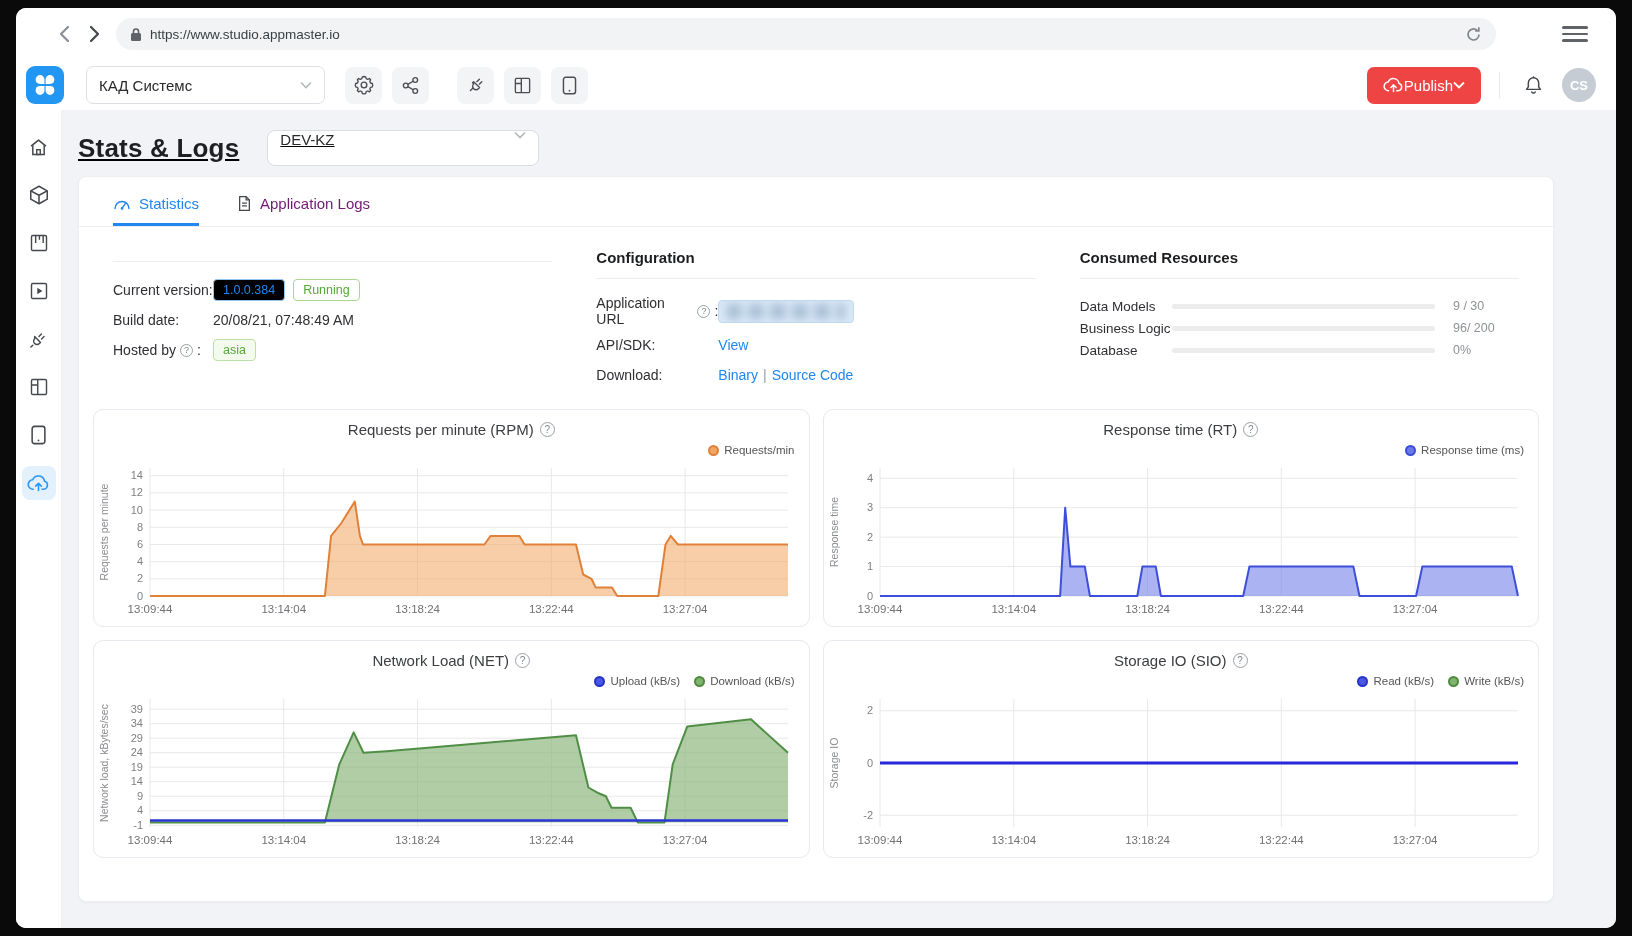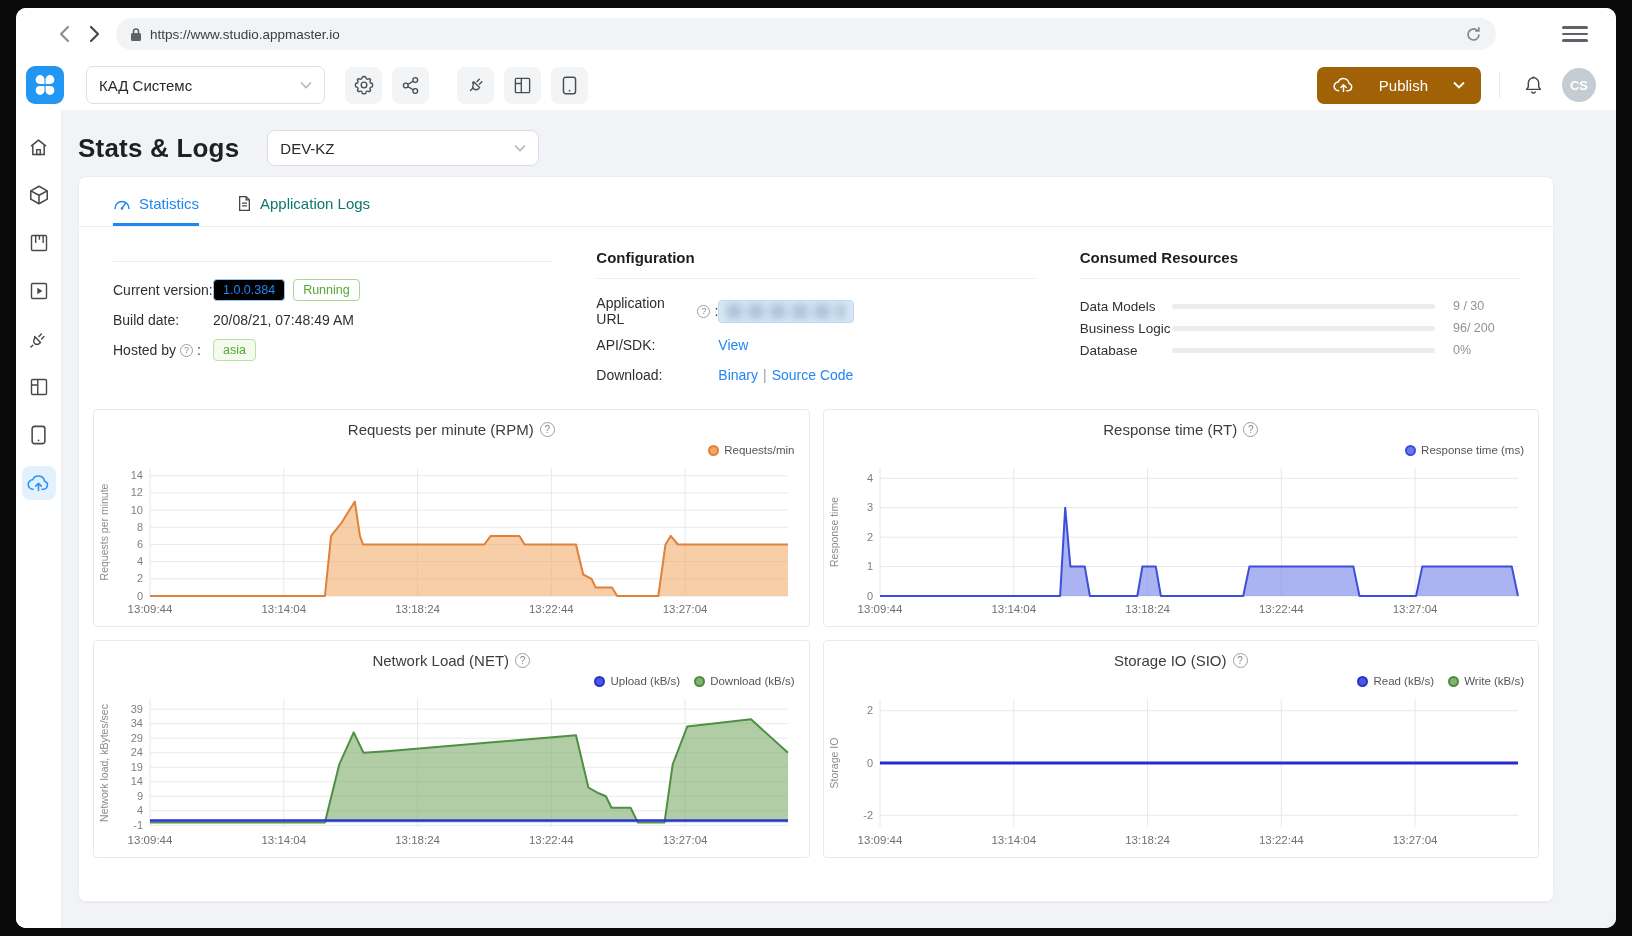--- a/index.html
+++ b/index.html
@@ -16,41 +16,41 @@
   .menu-btn span { display:block; height:2.5px; background:#5f6368; border-radius:2px; }
 
   
   .app-header { position:relative; height:50px; background:#fff; display:flex; align-items:center; padding:0 20px 0 10px; }
   .logo { width:38px; height:38px; border-radius:9px; background:#2196f3; display:flex; align-items:center; justify-content:center; margin-right:22px; flex:0 0 auto; }
   .proj-select { width:239px; height:38px; border:1px solid #dcdfe3; border-radius:7px; display:flex; align-items:center; padding:0 12px; font-size:15px; color:#28292b; cursor:pointer; background:#fff; }
   .proj-select .chev { margin-left:auto; }
   .tool-btn { width:37px; height:37px; border-radius:8px; background:#f3f4f6; display:flex; align-items:center; justify-content:center; margin-left:10px; cursor:pointer; border:none; }
   .tool-gap { width:18px; }
   .header-right { margin-left:auto; display:flex; align-items:center; }
-  .publish-btn { height:37px; background:#a16207; color:#fff; border:none; border-radius:7px; display:flex; align-items:center; gap:25px; padding:0 16px; font-size:15px; font-family:inherit; cursor:pointer; }
+  .publish-btn { height:37px; background:#ef4444; color:#fff; border:none; border-radius:7px; display:flex; align-items:center; gap:0; padding:0 16px; font-size:15px; font-family:inherit; cursor:pointer; }
   .hdr-divider { width:1px; height:26px; background:#e7e9ec; margin:0 18px; }
   .bell { width:30px; height:30px; display:flex; align-items:center; justify-content:center; cursor:pointer; }
   .avatar { width:34px; height:34px; border-radius:50%; background:#c6ccd4; color:#fff; font-size:13px; font-weight:bold; display:flex; align-items:center; justify-content:center; margin-left:14px; cursor:pointer; }
 
   
   .main { position:absolute; top:102px; bottom:0; left:0; right:0; background:#f1f3f6; }
   .sidebar { position:absolute; left:0; top:0; bottom:0; width:46px; background:#fff; border-right:1px solid #eef0f2; display:flex; flex-direction:column; align-items:center; padding-top:20px; gap:14px; }
   .side-item { width:34px; height:34px; border-radius:8px; display:flex; align-items:center; justify-content:center; cursor:pointer; }
   .side-item.active { background:#e3f1fd; }
-  .content { position:absolute; left:46px; right:0; top:0; bottom:0; overflow:hidden; }
+  .content { position:absolute; left:46px; right:0; top:0; bottom:0; overflow:hidden;text-decoration:underline; }
 
   .title-row { display:flex; align-items:center; padding:20px 0 0 16px; }
   .page-title { font-size:26px; font-weight:bold; color:#1e1f21; letter-spacing:.2px; }
-  .env-select { width:272px; height:36px; background:#fff; border:1px solid #d9dde2; border-radius:8px; display:flex; align-items:center; padding:0 12px; font-size:15px; color:#28292b; margin-left:28px; cursor:pointer; }
+  .env-select { width:272px; height:36px; background:#fff; border:1px solid #d9dde2; border-radius:8px; display:flex; padding:0 12px; font-size:15px; color:#28292b; margin-left:28px; cursor:pointer; }
   .env-select .chev { margin-left:auto; }
 
   .card { position:absolute; left:16px; top:66px; width:1476px; height:726px; background:#fff; border-radius:8px; border:1px solid #eceef1; box-shadow:0 1px 2px rgba(20,30,50,.04); }
 
   .tabs-row { display:flex; align-items:flex-end; gap:38px; padding:18px 34px 0; border-bottom:1px solid #ededef; }
-  .tab { display:flex; align-items:center; gap:8px; font-size:15px; padding-bottom:11px; cursor:pointer; border-bottom:3px solid transparent; color:#0f766e; }
+  .tab { display:flex; align-items:center; gap:8px; font-size:15px; padding-bottom:11px; cursor:pointer; border-bottom:3px solid transparent; color:#701a75; }
   .tab.active { color:#2186f0; border-bottom-color:#2186f0; }
 
   .info-row { display:flex; padding:22px 34px 4px; }
   .info-col { flex:1; }
   .info-col + .info-col { margin-left:44px; }
   .info-head { font-size:15px; font-weight:bold; color:#1d1e20; }
   .info-col hr { border:none; border-top:1px solid #ededef; margin:12px 0 16px; }
   .info-line { display:flex; align-items:center; min-height:24px; margin-bottom:6px; font-size:14px; color:#2e2f33; }
   .info-label { width:100px; flex:0 0 auto; display:flex; align-items:center; gap:4px; }
   .info-label.wide { width:122px; }
@@ -63,21 +63,21 @@
   .blur-pill { width:136px; height:23px; border-radius:4px; background:#d8e8f7; border:1px solid #c0d9f1; overflow:hidden; position:relative; }
   .blur-pill i { position:absolute; inset:3px 8px; background:repeating-linear-gradient(90deg,#9fb6cd 0 14px,#cfe2f3 14px 22px); filter:blur(4px); opacity:.8; }
 
   .res-line { display:flex; align-items:center; height:22px; font-size:13.5px; color:#2e2f33; }
   .res-label { width:92px; flex:0 0 auto; }
   .res-track { flex:1; height:5px; border-radius:3px; background:#ececec; overflow:hidden; }
   .res-fill { height:100%; border-radius:3px; background:#4285f4; }
   .res-value { width:66px; flex:0 0 auto; margin-left:18px; font-size:12.5px; color:#8f9397; }
 
   .charts-grid { display:grid; grid-template-columns:1fr 1fr; gap:13px; padding:12px 14px 14px; }
-  .chart-card { position:relative; border:1px solid #e6e9ed; border-radius:4px; height:218px; background:#fff; }
+  .chart-card { position:relative; border:1px solid #e6e9ed; border-radius:10px; height:218px; background:#fff; }
   .chart-title { text-align:center; font-size:15px; color:#3b3d40; padding-top:11px; display:flex; justify-content:center; align-items:center; gap:6px; }
   .chart-legend { position:absolute; top:34px; right:14px; display:flex; gap:14px; align-items:center; }
   .leg-item { display:flex; align-items:center; gap:5px; font-size:11.5px; color:#555; cursor:pointer; }
   .leg-dot { width:11px; height:11px; border-radius:50%; border:2.5px solid; display:inline-block; }
   .chart-plot { position:absolute; left:2px; top:52px; }
 
   .help-circle { width:15px; height:15px; border-radius:50%; border:1px solid #9aa0a6; color:#80868b; font-size:10px; display:inline-flex; align-items:center; justify-content:center; flex:0 0 auto; cursor:pointer; }
   .help-circle.sm { width:13px; height:13px; font-size:9px; }
   .chev { display:inline-block; }
   svg { display:block; }

